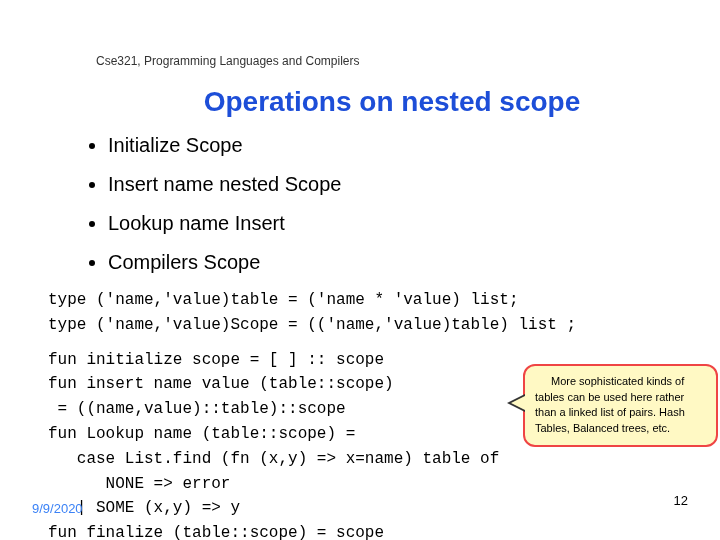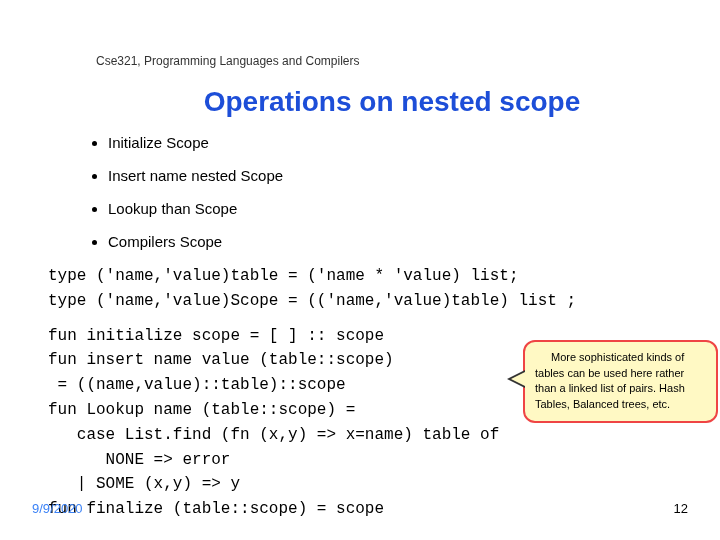--- a/index.html
+++ b/index.html
@@ -32,21 +32,21 @@
       color: #1d4ed8;
     }
 
     .bullets {
       margin-left: 60px;
       margin-bottom: 14px;
     }
 
     .bullets li {
       list-style: disc;
-      font-size: 15px;
+      font-size: 20px;
       margin-bottom: 2px;
       color: #000;
     }
 
     .code-block {
       font-family: 'Courier New', Courier, monospace;
       font-size: 16px;
       margin: 0 16px;
       color: #000;
       line-height: 1.55;
@@ -99,41 +99,41 @@
     .footer {
       position: absolute;
       bottom: 8px;
       left: 16px;
       font-size: 13px;
       color: #3b82f6;
     }
 
     .footer-page {
       position: absolute;
-      bottom: 8px;
+      bottom: 16px;
       right: 16px;
       font-size: 13px;
       color: #000;
     }
   </style>
 </head>
 <body>
 
 <div>
   <div class="header">
     <span>Cse321, Programming Languages and Compilers</span>
   </div>
 </div>
 
 <div class="title">Operations on nested scope</div>
 
 <ul class="bullets">
   <li>Initialize Scope</li>
   <li>Insert name nested Scope</li>
-  <li>Lookup than Scope</li>
+  <li>Lookup name Insert</li>
   <li>Compilers Scope</li>
 </ul>
 
 <div class="code-block">type ('name,'value)table = ('name * 'value) list;
 type ('name,'value)Scope = (('name,'value)table) list ;</div>
 
 <div class="middle-section">
   <div class="code-block" style="">fun initialize scope = [ ] :: scope
 fun insert name value (table::scope)
  = ((name,value)::table)::scope

